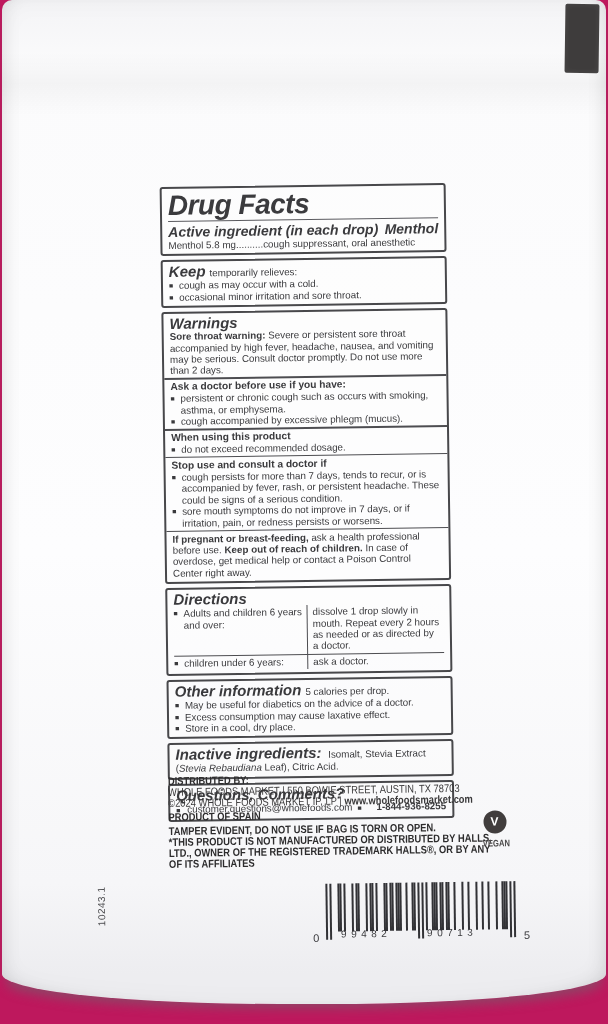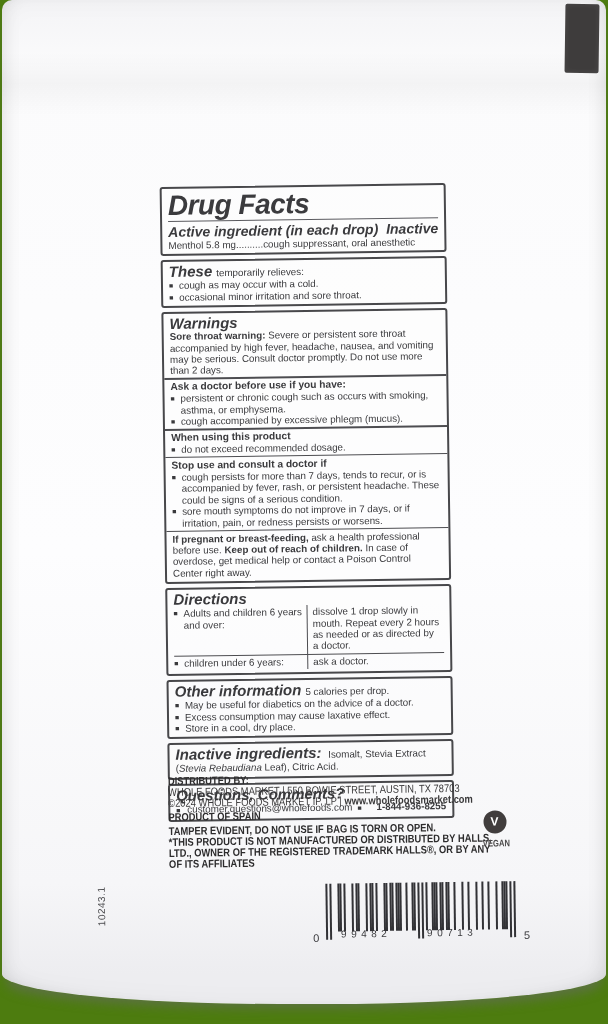--- a/index.html
+++ b/index.html
@@ -1,17 +1,17 @@
 <!DOCTYPE html>
 <html><head>
 <meta charset="utf-8">
 <style>
   html,body{margin:0;padding:0;overflow:hidden;}
   body{width:608px;height:1024px;background:#ffffff;font-family:"Liberation Sans",sans-serif;}
-  .scene{position:relative;width:608px;height:1024px;background:#4d7c0f;}
+  .scene{position:relative;width:608px;height:1024px;background:#be185d;}
   .bag{position:absolute;left:2px;top:0;width:604px;height:1004px;
        background:linear-gradient(180deg,#f4f4f6 0%,#fbfbfc 7%,#fdfdfe 55%,#f6f6f8 88%,#ededf0 97%);
        border-radius:10px 10px 46% 46% / 10px 10px 30px 30px;
        box-shadow:0 9px 11px -5px rgba(105,105,112,.55),
                   inset 0 0 28px rgba(0,0,0,.035),
                   inset 14px 0 20px -15px rgba(0,0,0,.12),
                   inset -14px 0 20px -15px rgba(0,0,0,.12);}
   .bag::before{content:"";position:absolute;left:0;right:0;top:52px;height:64px;
        background:linear-gradient(180deg,rgba(0,0,0,0),rgba(0,0,0,.03) 50%,rgba(0,0,0,0));}
   .tab{position:absolute;left:563px;top:4px;width:34px;height:69px;background:#3e3c3c;
@@ -85,27 +85,27 @@
 
     <div class="print">
 
       <div class="panel">
 
         <section class="box">
           <h1 class="df-title">Drug Facts</h1>
           <div class="title-rule"></div>
           <div class="ai-head">
             <span>Active ingredient (in each drop)</span>
-            <span>Inactive</span>
+            <span>Menthol</span>
           </div>
           <div class="body-text">Menthol 5.8 mg..........cough suppressant, oral anesthetic</div>
         </section>
 
         <section class="box">
-          <div class="inline-row"><span class="sec-title">These</span><span>temporarily relieves:</span></div>
+          <div class="inline-row"><span class="sec-title">Keep</span><span>temporarily relieves:</span></div>
           <div class="bullet">
               <span class="sq">■</span>
               <span>cough as may occur with a cold.</span>
             </div>
           <div class="bullet">
               <span class="sq">■</span>
               <span>occasional minor irritation and sore throat.</span>
             </div>
         </section>
 

